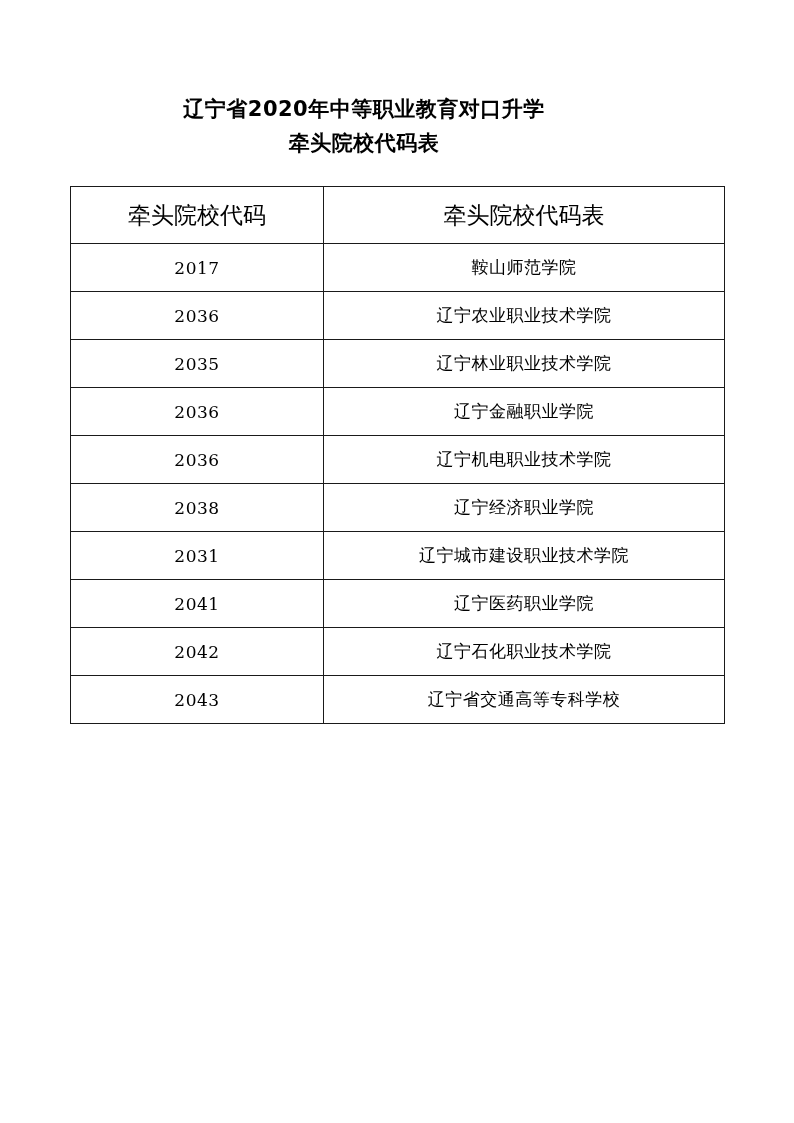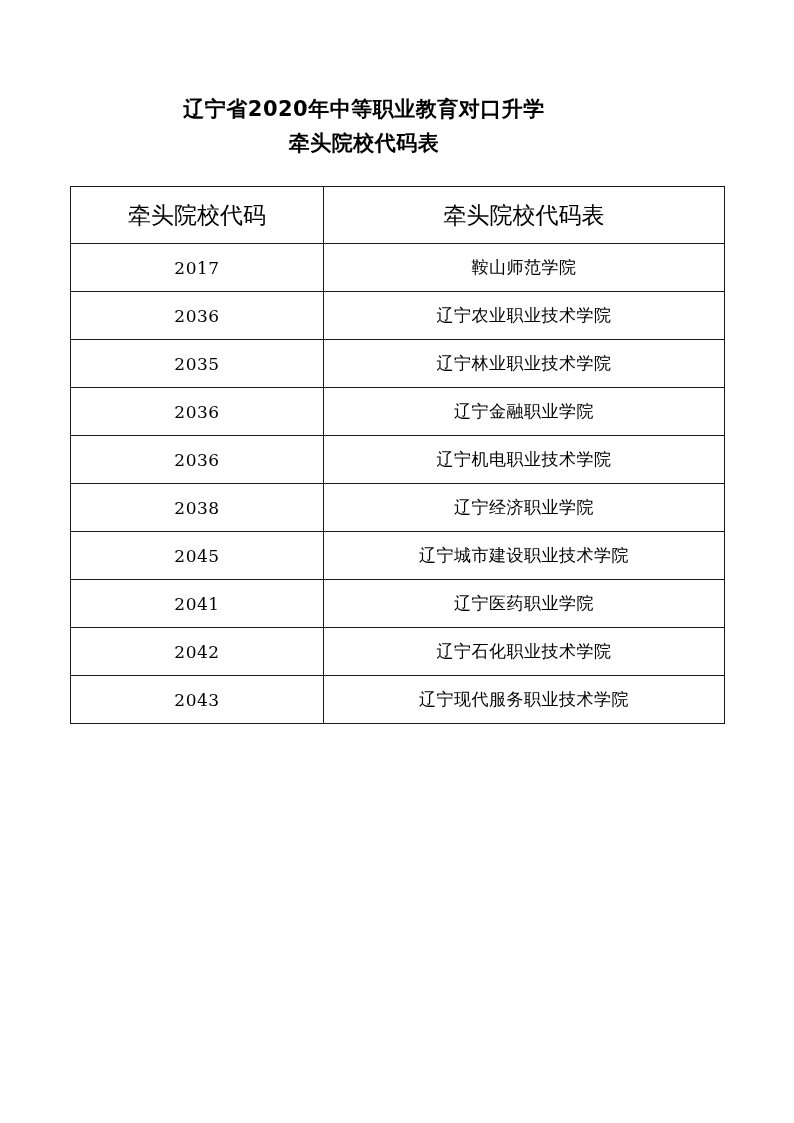--- a/index.html
+++ b/index.html
@@ -107,32 +107,32 @@
         </tr>
         <tr>
           <td class="cell-code">2036</td>
           <td class="cell-name">辽宁机电职业技术学院</td>
         </tr>
         <tr>
           <td class="cell-code">2038</td>
           <td class="cell-name">辽宁经济职业学院</td>
         </tr>
         <tr>
-          <td class="cell-code">2045</td>
+          <td class="cell-code">2031</td>
           <td class="cell-name">辽宁城市建设职业技术学院</td>
         </tr>
         <tr>
           <td class="cell-code">2041</td>
           <td class="cell-name">辽宁医药职业学院</td>
         </tr>
         <tr>
           <td class="cell-code">2042</td>
           <td class="cell-name">辽宁石化职业技术学院</td>
         </tr>
         <tr>
           <td class="cell-code">2043</td>
-          <td class="cell-name">辽宁现代服务职业技术学院</td>
+          <td class="cell-name">辽宁省交通高等专科学校</td>
         </tr>
       </tbody>
     </table>
   </div>
 
 </div>
 
 </body></html>

